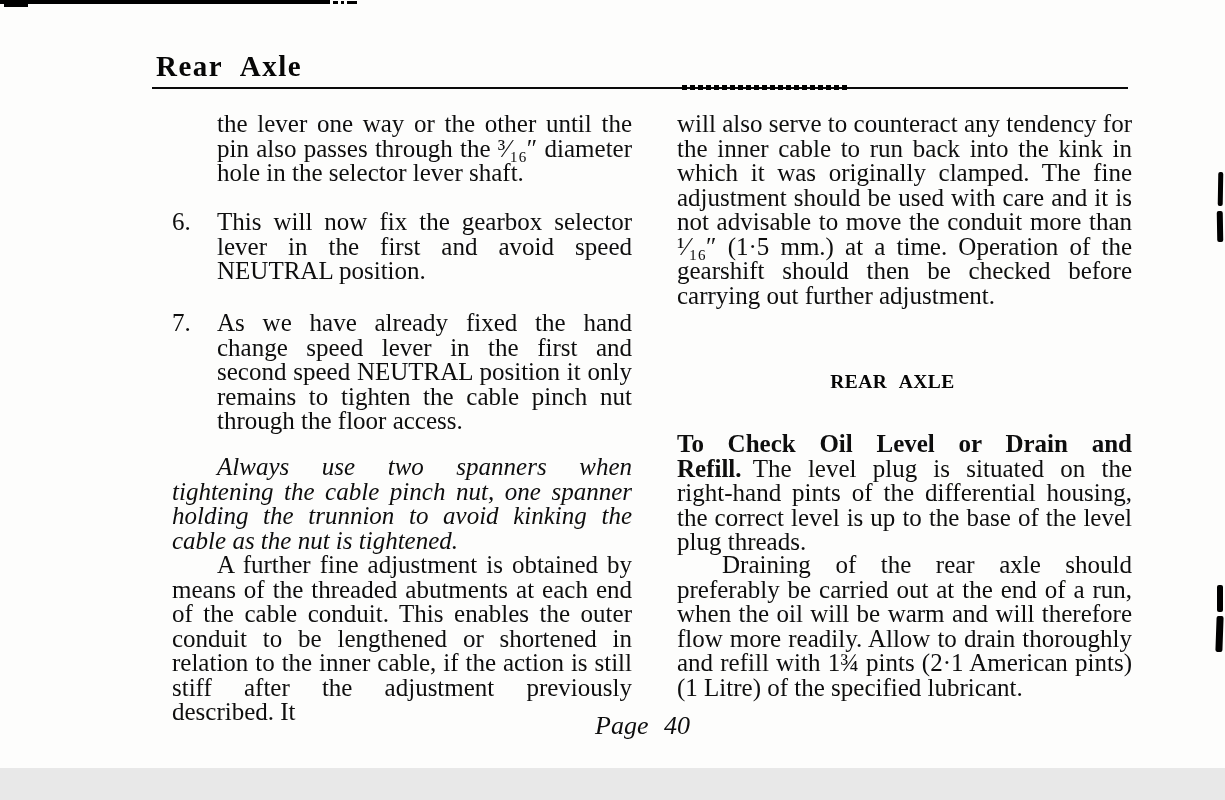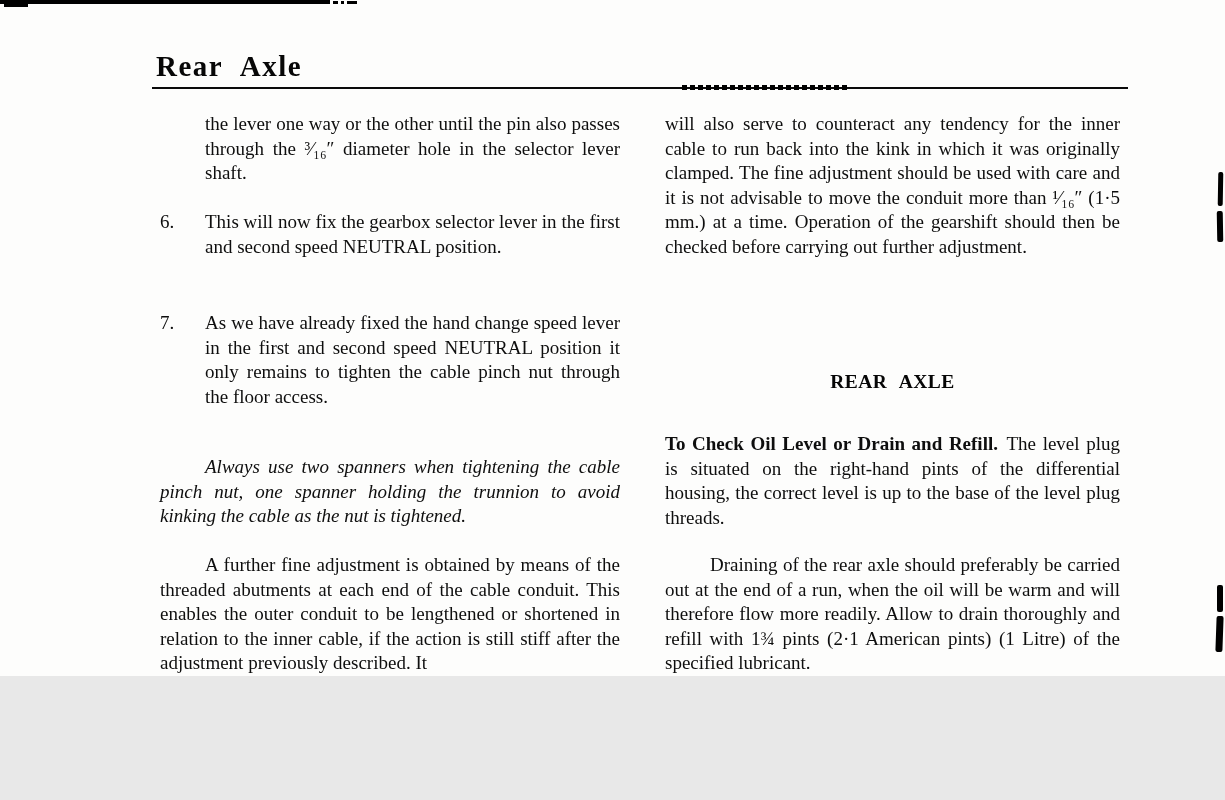--- a/index.html
+++ b/index.html
@@ -1,20 +1,20 @@
 <!DOCTYPE html>
 <html><head>
 <meta charset="utf-8">
 <style>
   * { margin: 0; padding: 0; box-sizing: border-box; }
   html, body { background: #e8e8e8; }
   .page {
     position: relative;
     width: 1225px;
-    height: 676px;
+    height: 768px;
     background: #fdfdfc;
     overflow: hidden;
     font-family: "Liberation Serif", serif;
     color: #0e0e0e;
   }
   .headline {
     position: absolute;
     left: 156px; top: 50px;
     font-size: 29px;
     font-weight: bold;
@@ -29,23 +29,24 @@
     background: #0a0a0a;
   }
   .head-rule-fuzz {
     position: absolute;
     left: 682px; top: 85px;
     width: 168px; height: 5px;
     background: repeating-linear-gradient(90deg, #000 0 5px, rgba(0,0,0,0) 5px 8px);
   }
   .col-block {
     position: absolute;
-    font-size: 19px;
+    font-size: 25px;
     line-height: 24.5px;
     text-align: justify;
+    margin-left: 12px;
   }
   .hang { padding-left: 45px; }
   .num-row { display: flex; }
   .num-cell { flex: 0 0 45px; text-align: left; }
   .num-text { flex: 1 1 auto; text-align: justify; }
   .indent1 { text-indent: 45px; }
   .italic { font-style: italic; }
   .section-head {
     position: absolute;
     left: 665px; top: 371px;
@@ -89,21 +90,21 @@
   <div class="artifact" style="left:1120px; top:794px; width:105px; height:6px;"></div>
 
   <div class="headline">Rear Axle</div>
   <div class="head-rule"></div>
   <div class="head-rule-fuzz"></div>
 
   <div class="col-block hang" style="left:160px; top:112px; width:460px;">the lever one way or the other until the pin also passes through the ³⁄₁₆″ diameter hole in the selector lever shaft.</div>
 
   <div class="col-block num-row" style="left:160px; top:210px; width:460px;">
     <div class="num-cell">6.</div>
-    <div class="num-text">This will now fix the gearbox selector lever in the first and second speed NEUTRAL position.</div>
+    <div class="num-text">This will now fix the gearbox selector lever in the first and avoid speed NEUTRAL position.</div>
   </div>
 
   <div class="col-block num-row" style="left:160px; top:311px; width:460px;">
     <div class="num-cell">7.</div>
     <div class="num-text">As we have already fixed the hand change speed lever in the first and second speed NEUTRAL position it only remains to tighten the cable pinch nut through the floor access.</div>
   </div>
 
   <div class="col-block italic indent1" style="left:160px; top:455px; width:460px;">Always use two spanners when tightening the cable pinch nut, one spanner holding the trunnion to avoid kinking the cable as the nut is tightened.</div>
 
   <div class="col-block indent1" style="left:160px; top:553px; width:460px;">A further fine adjustment is obtained by means of the threaded abutments at each end of the cable conduit.  This enables the outer conduit to be lengthened or shortened in relation to the inner cable, if the action is still stiff after the adjustment previously described.  It</div>

